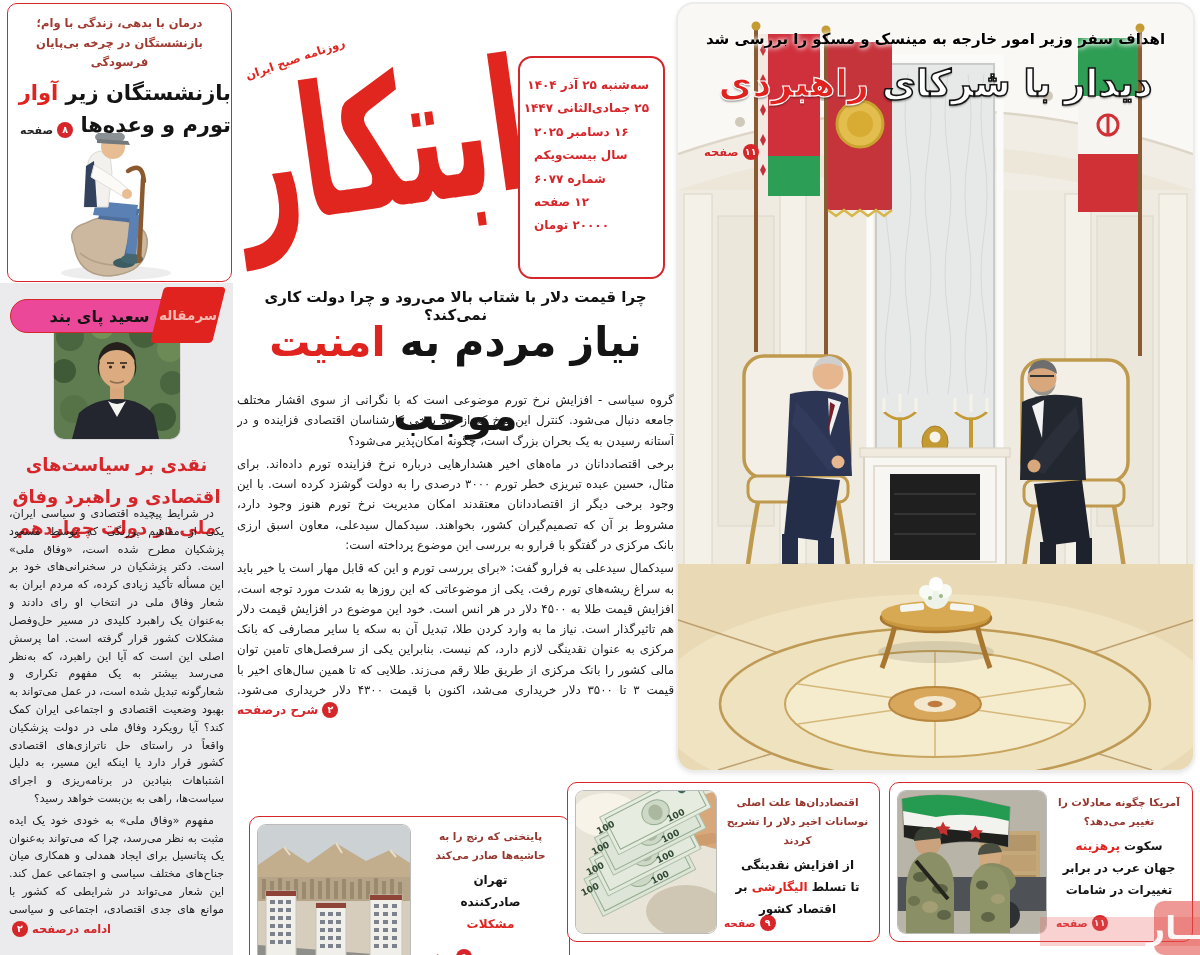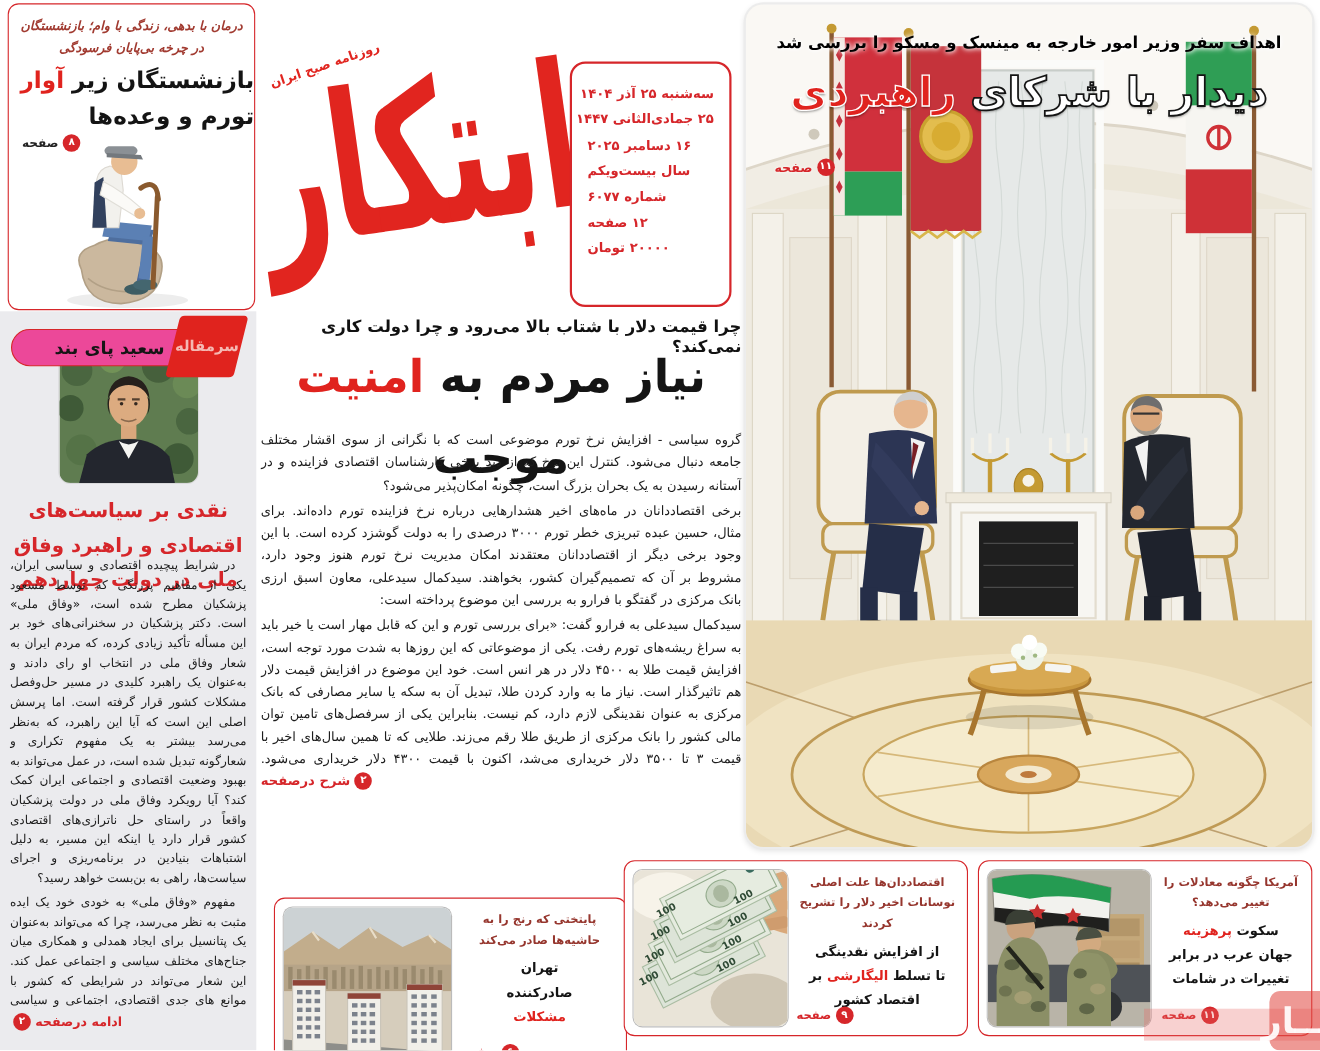--- a/index.html
+++ b/index.html
@@ -11,21 +11,21 @@
   .pbadge { display:inline-flex; align-items:center; justify-content:center;
             width:16px; height:16px; border-radius:50%; background:#d6262a; color:#fff;
             font-size:9.5px; font-weight:bold; line-height:1; flex:0 0 auto; }
   .tagrow { display:inline-flex; align-items:center; gap:4px; direction:rtl; }
   .red { color:#e0231e; }
 
   
   .retbox { position:absolute; left:7px; top:3px; width:225px; height:279px;
             border:1.5px solid #d6262a; border-radius:10px; background:#fff; overflow:hidden; }
   .retbox .kicker { margin:10px 8px 4px; text-align:center; color:#a13a30;
-                    font-size:11.5px; font-weight:bold; line-height:1.7;font-style:italic; }
+                    font-size:11.5px; font-weight:bold; line-height:1.7; }
   .retbox .hl { font-size:21px; font-weight:900; line-height:1.55; color:#141414; }
   .retbox .ptag { position:absolute; left:12px; top:118px; }
   .retbox .ptag .lbl { font-size:11px; font-weight:bold; color:#222; }
   .retbox svg { position:absolute; bottom:0; left:50%; transform:translateX(-50%); }
 
   
   .logo { position:absolute; left:237px; top:-6px; width:288px; height:300px;
           display:flex; align-items:center; justify-content:center;
           color:#e1251f; font-weight:bold; font-size:112px;
           transform:rotate(-8deg) scaleY(1.62) scaleX(.98); transform-origin:50% 50%; }
@@ -44,21 +44,21 @@
   .lead-kicker { position:absolute; top:26px; width:100%; text-align:center; color:#000000;
                  font-size:15px; font-weight:bold; text-shadow:0 0 4px #fff,0 0 6px #fff; }
   .lead-hl { position:absolute; top:52px; width:100%; text-align:center;
              font-size:37px; font-weight:900; letter-spacing:-1px; line-height:1.5; }
   .lead-hl .w { color:#fff; -webkit-text-stroke:1.6px #141414; text-shadow:0 2px 2px rgba(0,0,0,.35); }
   .lead-hl .r { color:#e0231e; -webkit-text-stroke:1.2px #ffffff; text-shadow:0 2px 2px rgba(0,0,0,.35); }
   .lead-ptag { position:absolute; top:140px; left:26px; }
   .lead-ptag .lbl { color:#d6262a; font-size:11.5px; font-weight:bold; text-shadow:0 0 3px #fff; }
 
   
-  .main-kicker { position:absolute; left:237px; top:288px; width:437px; 
+  .main-kicker { position:absolute; left:237px; top:288px; width:437px; text-align:center;
                  font-size:15px; font-weight:bold; color:#111; }
   .main-hl { position:absolute; left:237px; top:306px; width:437px; text-align:center;
              font-size:41px; font-weight:900; letter-spacing:-1.5px; color:#141414; line-height:1.8; }
   .main-body { position:absolute; left:237px; top:390px; width:437px; height:310px; overflow:hidden;
                font-size:11.8px; line-height:1.72; text-align:justify; color:#1c1c1c; font-weight:500; }
   .main-body p { margin-bottom:3px; }
   .main-more { position:absolute; left:237px; top:702px; }
   .main-more .lbl { color:#d6262a; font-size:12px; font-weight:bold; }
 
   

